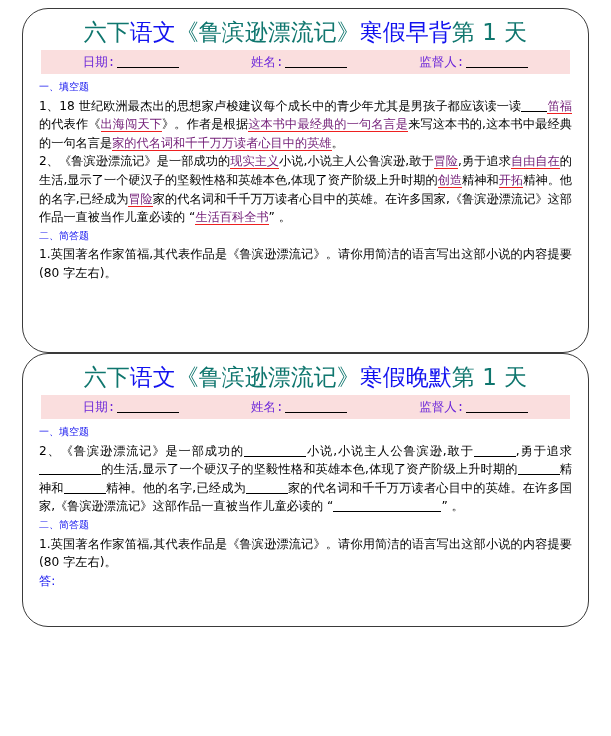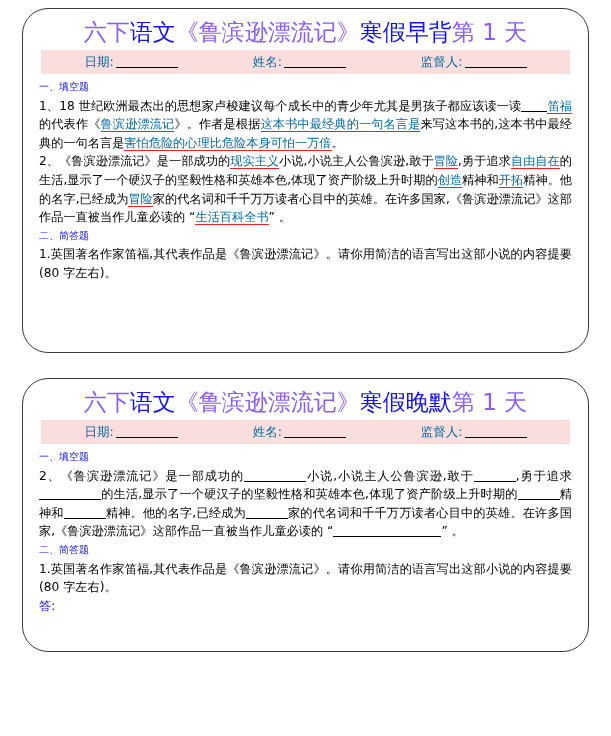--- a/index.html
+++ b/index.html
@@ -23,45 +23,46 @@
   }
   .card {
     border: 1px solid #3a3a3a;
     border-radius: 26px;
     box-sizing: border-box;
     background: #ffffff;
     position: relative;
     overflow: hidden;
   }
   .card.card-one { height: 345px; }
-  .card.card-two { height: 274px; margin-top: 25px; }
+  .card.card-two { height: 274px; }
 
   .card-title {
     text-align: center;
     font-size: 23px;
     line-height: 1.0;
     letter-spacing: 0px;
     padding: 12px 0 6px 0;
     white-space: nowrap;
     color: #000000;
     font-weight: 400;
   }
   .t-blue { color: #1212ef; }
-  .t-black { color: #8b5cf6; text-align: center; }
+  .t-black { color: #0f766e; text-align: center; }
 
   .meta-band {
     background: #fadede;
     margin: 0 18px;
     height: 24px;
     display: flex;
     align-items: center;
     justify-content: space-around;
     font-size: 12.5px;
-    color: #0369a1;
+    color: #6d28d9;
     padding: 0 6px;
+    font-family: Liberation Mono, monospace;
   }
   .meta-item { white-space: nowrap; }
   .blank-line {
     display: inline-block;
     border-bottom: 1.4px solid #000;
     width: 62px;
     height: 0.85em;
     vertical-align: -2px;
     margin-left: 2px;
   }
@@ -78,21 +79,21 @@
     line-height: 18.6px;
   }
   .para {
     text-align: justify;
     text-justify: inter-ideograph;
     word-break: break-all;
   }
 
   .ans-blue { color: #1212ef; }
   .red-u {
-    color: #0369a1;
+    color: #701a75;
     border-bottom: 1px solid #ee2020;
   }
   .answer-block {
     color: #ee2020;
     text-align: justify;
     text-justify: inter-ideograph;
     word-break: break-all;
   }
   
   .u { display:inline-block; border-bottom:1px solid #000; height:0.9em; vertical-align:-2px; }
@@ -116,21 +117,21 @@
     <div class="meta-band">
       <div class="meta-item"><span>日期:</span><span class="blank-line"></span></div>
       <div class="meta-item"><span>姓名:</span><span class="blank-line"></span></div>
       <div class="meta-item"><span>监督人:</span><span class="blank-line"></span></div>
     </div>
 
     <div class="body">
 
       <div class="sec-head">一、填空题</div>
 
-      <div class="para"><span>1、18 世纪欧洲最杰出的思想家卢梭建议每个成长中的青少年尤其是男孩子都应该读一读</span><span class="u u-xs"></span><span class="red-u">笛福</span><span>的代表作《</span><span class="red-u">鲁滨逊漂流记</span><span>》。作者是根据</span><span class="red-u">这本书中最经典的一句名言是</span><span>来写这本书的,这本书中最经典的一句名言是</span><span class="red-u">害怕危险的心理比危险本身可怕一万倍</span><span>。</span></div>
+      <div class="para"><span>1、18 世纪欧洲最杰出的思想家卢梭建议每个成长中的青少年尤其是男孩子都应该读一读</span><span class="u u-xs"></span><span class="red-u">笛福</span><span>的代表作《</span><span class="red-u">出海闯天下</span><span>》。作者是根据</span><span class="red-u">这本书中最经典的一句名言是</span><span>来写这本书的,这本书中最经典的一句名言是</span><span class="red-u">家的代名词和千千万万读者心目中的英雄</span><span>。</span></div>
 
       <div class="para"><span>2、《鲁滨逊漂流记》是一部成功的</span><span class="red-u">现实主义</span><span>小说,小说主人公鲁滨逊,敢于</span><span class="red-u">冒险</span><span>,勇于追求</span><span class="red-u">自由自在</span><span>的生活,显示了一个硬汉子的坚毅性格和英雄本色,体现了资产阶级上升时期的</span><span class="red-u">创造</span><span>精神和</span><span class="red-u">开拓</span><span>精神。他的名字,已经成为</span><span class="red-u">冒险</span><span>家的代名词和千千万万读者心目中的英雄。在许多国家,《鲁滨逊漂流记》这部作品一直被当作儿童必读的 “</span><span class="red-u">生活百科全书</span><span>” 。</span></div>
 
       <div class="sec-head">二、简答题</div>
 
       <div class="para">1.英国著名作家笛福,其代表作品是《鲁滨逊漂流记》。请你用简洁的语言写出这部小说的内容提要(80 字左右)。</div>
 
 
     </div>
   </div>

